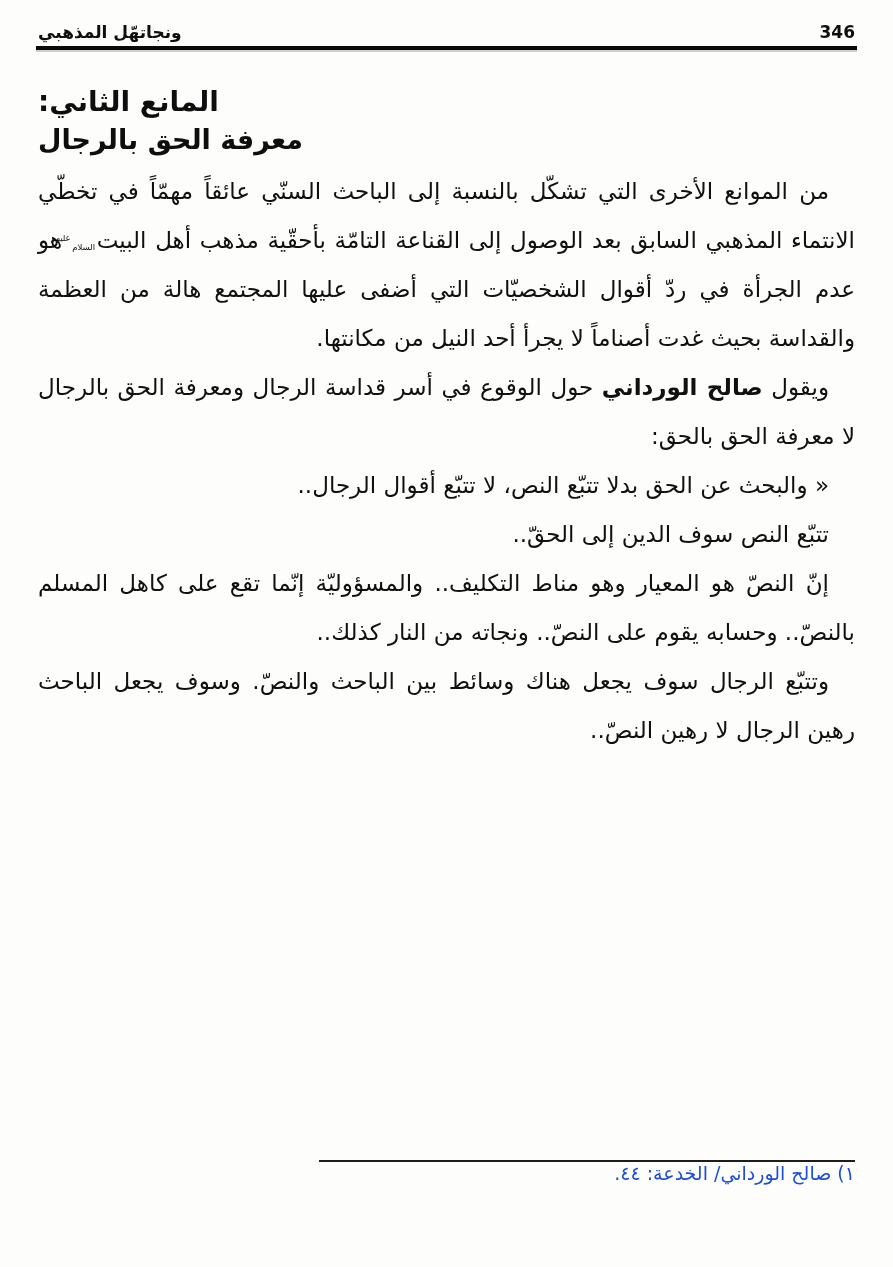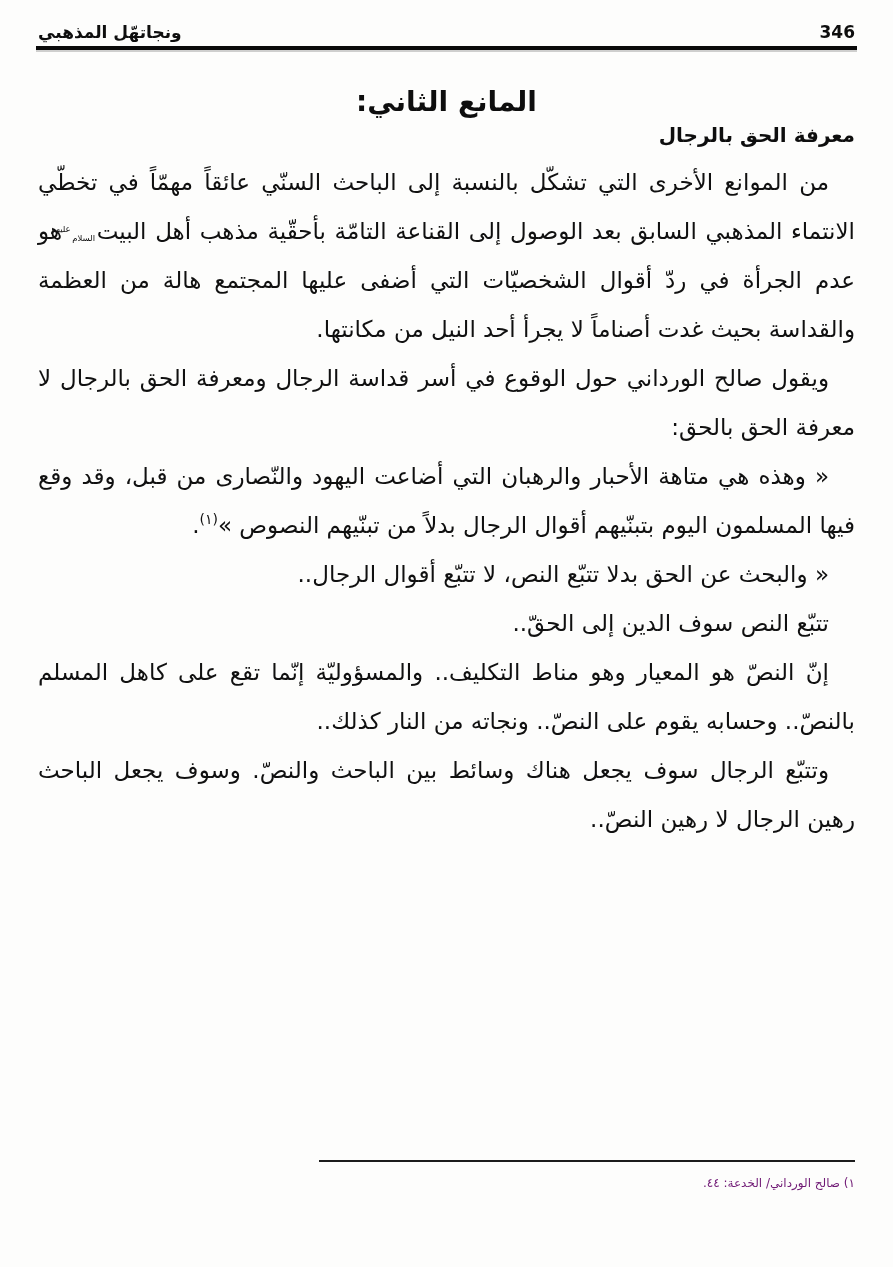--- a/index.html
+++ b/index.html
@@ -29,40 +29,40 @@
     height: 4px;
     background: #0a0a0a;
     box-shadow: 0 2px 0 rgba(0,0,0,0.18);
   }
   
   .content { padding: 0 38px; }
   .section-title {
     margin-top: 34px;
     font-size: 28px;
     font-weight: bold;
-    text-align: center;
+    text-align: left;
     line-height: 1.25;
   }
   .chapter-title {
     margin-top: 4px;
-    font-size: 20px;
+    font-size: 27px;
     font-weight: bold;
-    text-align: right;
+    text-align: left;
     line-height: 1.25;
   }
   
   .body-text { margin-top: 10px; }
   .body-text p {
     font-size: 23px;
     line-height: 49px;
     text-align: justify;
     text-indent: 26px;
     color: #101010;
   }
-  .seg-bold { font-weight: normal; }
+  .seg-bold { font-weight: bold; }
   .seg-sup {
     font-size: 14px;
     vertical-align: super;
     line-height: 0;
   }
   .seg-honorific {
     display: inline-block;
     font-size: 8.5px;
     line-height: 1.05;
     width: 26px;
@@ -77,24 +77,23 @@
     top: 1160px;
     right: 38px;
     left: 38px;
   }
   .footnote-rule {
     width: 536px;
     height: 2px;
     background: #1c1c1c;
   }
   .footnote-text {
-    margin-top: 14px;
-    font-size: 12px;
+    font-size: 19px;
     text-align: right;
-    color: #701a75;
+    color: #1d4ed8;
   }
 </style>
 </head>
 <body>
 
 <div class="page">
 
   <div class="running-head">
     <span>346</span>
     <span>ونجاتهّل المذهبي</span>
@@ -102,21 +101,20 @@
 
   <div class="head-rule"></div>
 
   <div class="content">
     <div class="section-title">المانع الثاني:</div>
     <div class="chapter-title">معرفة الحق بالرجال</div>
 
     <div class="body-text" id="body-text">
         <p><span class="seg-normal">من الموانع الأخرى التي تشكّل بالنسبة إلى الباحث السنّي عائقاً مهمّاً في تخطّي الانتماء المذهبي السابق بعد الوصول إلى القناعة التامّة بأحقّية مذهب أهل البيت</span><span class="seg-honorific">عليهم السلام</span><span class="seg-normal"> هو عدم الجرأة في ردّ أقوال الشخصيّات التي أضفى عليها المجتمع هالة من العظمة والقداسة بحيث غدت أصناماً لا يجرأ أحد النيل من مكانتها.</span></p>
         <p><span class="seg-normal">ويقول </span><span class="seg-bold">صالح الورداني</span><span class="seg-normal"> حول الوقوع في أسر قداسة الرجال ومعرفة الحق بالرجال لا معرفة الحق بالحق:</span></p>
-        <p><span class="seg-normal">« وهذه هي متاهة الأحبار والرهبان التي أضاعت اليهود والنّصارى من قبل، وقد وقع فيها المسلمون اليوم بتبنّيهم أقوال الرجال بدلاً من تبنّيهم النصوص »</span><span class="seg-sup">(١)</span><span class="seg-normal">.</span></p>
         <p><span class="seg-normal">« والبحث عن الحق بدلا تتبّع النص، لا تتبّع أقوال الرجال..</span></p>
         <p><span class="seg-normal">تتبّع النص سوف الدين إلى الحقّ..</span></p>
         <p><span class="seg-normal">إنّ النصّ هو المعيار وهو مناط التكليف.. والمسؤوليّة إنّما تقع على كاهل المسلم بالنصّ.. وحسابه يقوم على النصّ.. ونجاته من النار كذلك..</span></p>
         <p><span class="seg-normal">وتتبّع الرجال سوف يجعل هناك وسائط بين الباحث والنصّ. وسوف يجعل الباحث رهين الرجال لا رهين النصّ..</span></p>
       </div>
   </div>
 
   <div class="footnote-area">
     <div class="footnote-rule"></div>
     <div class="footnote-text">١) صالح الورداني/ الخدعة: ٤٤.</div>

